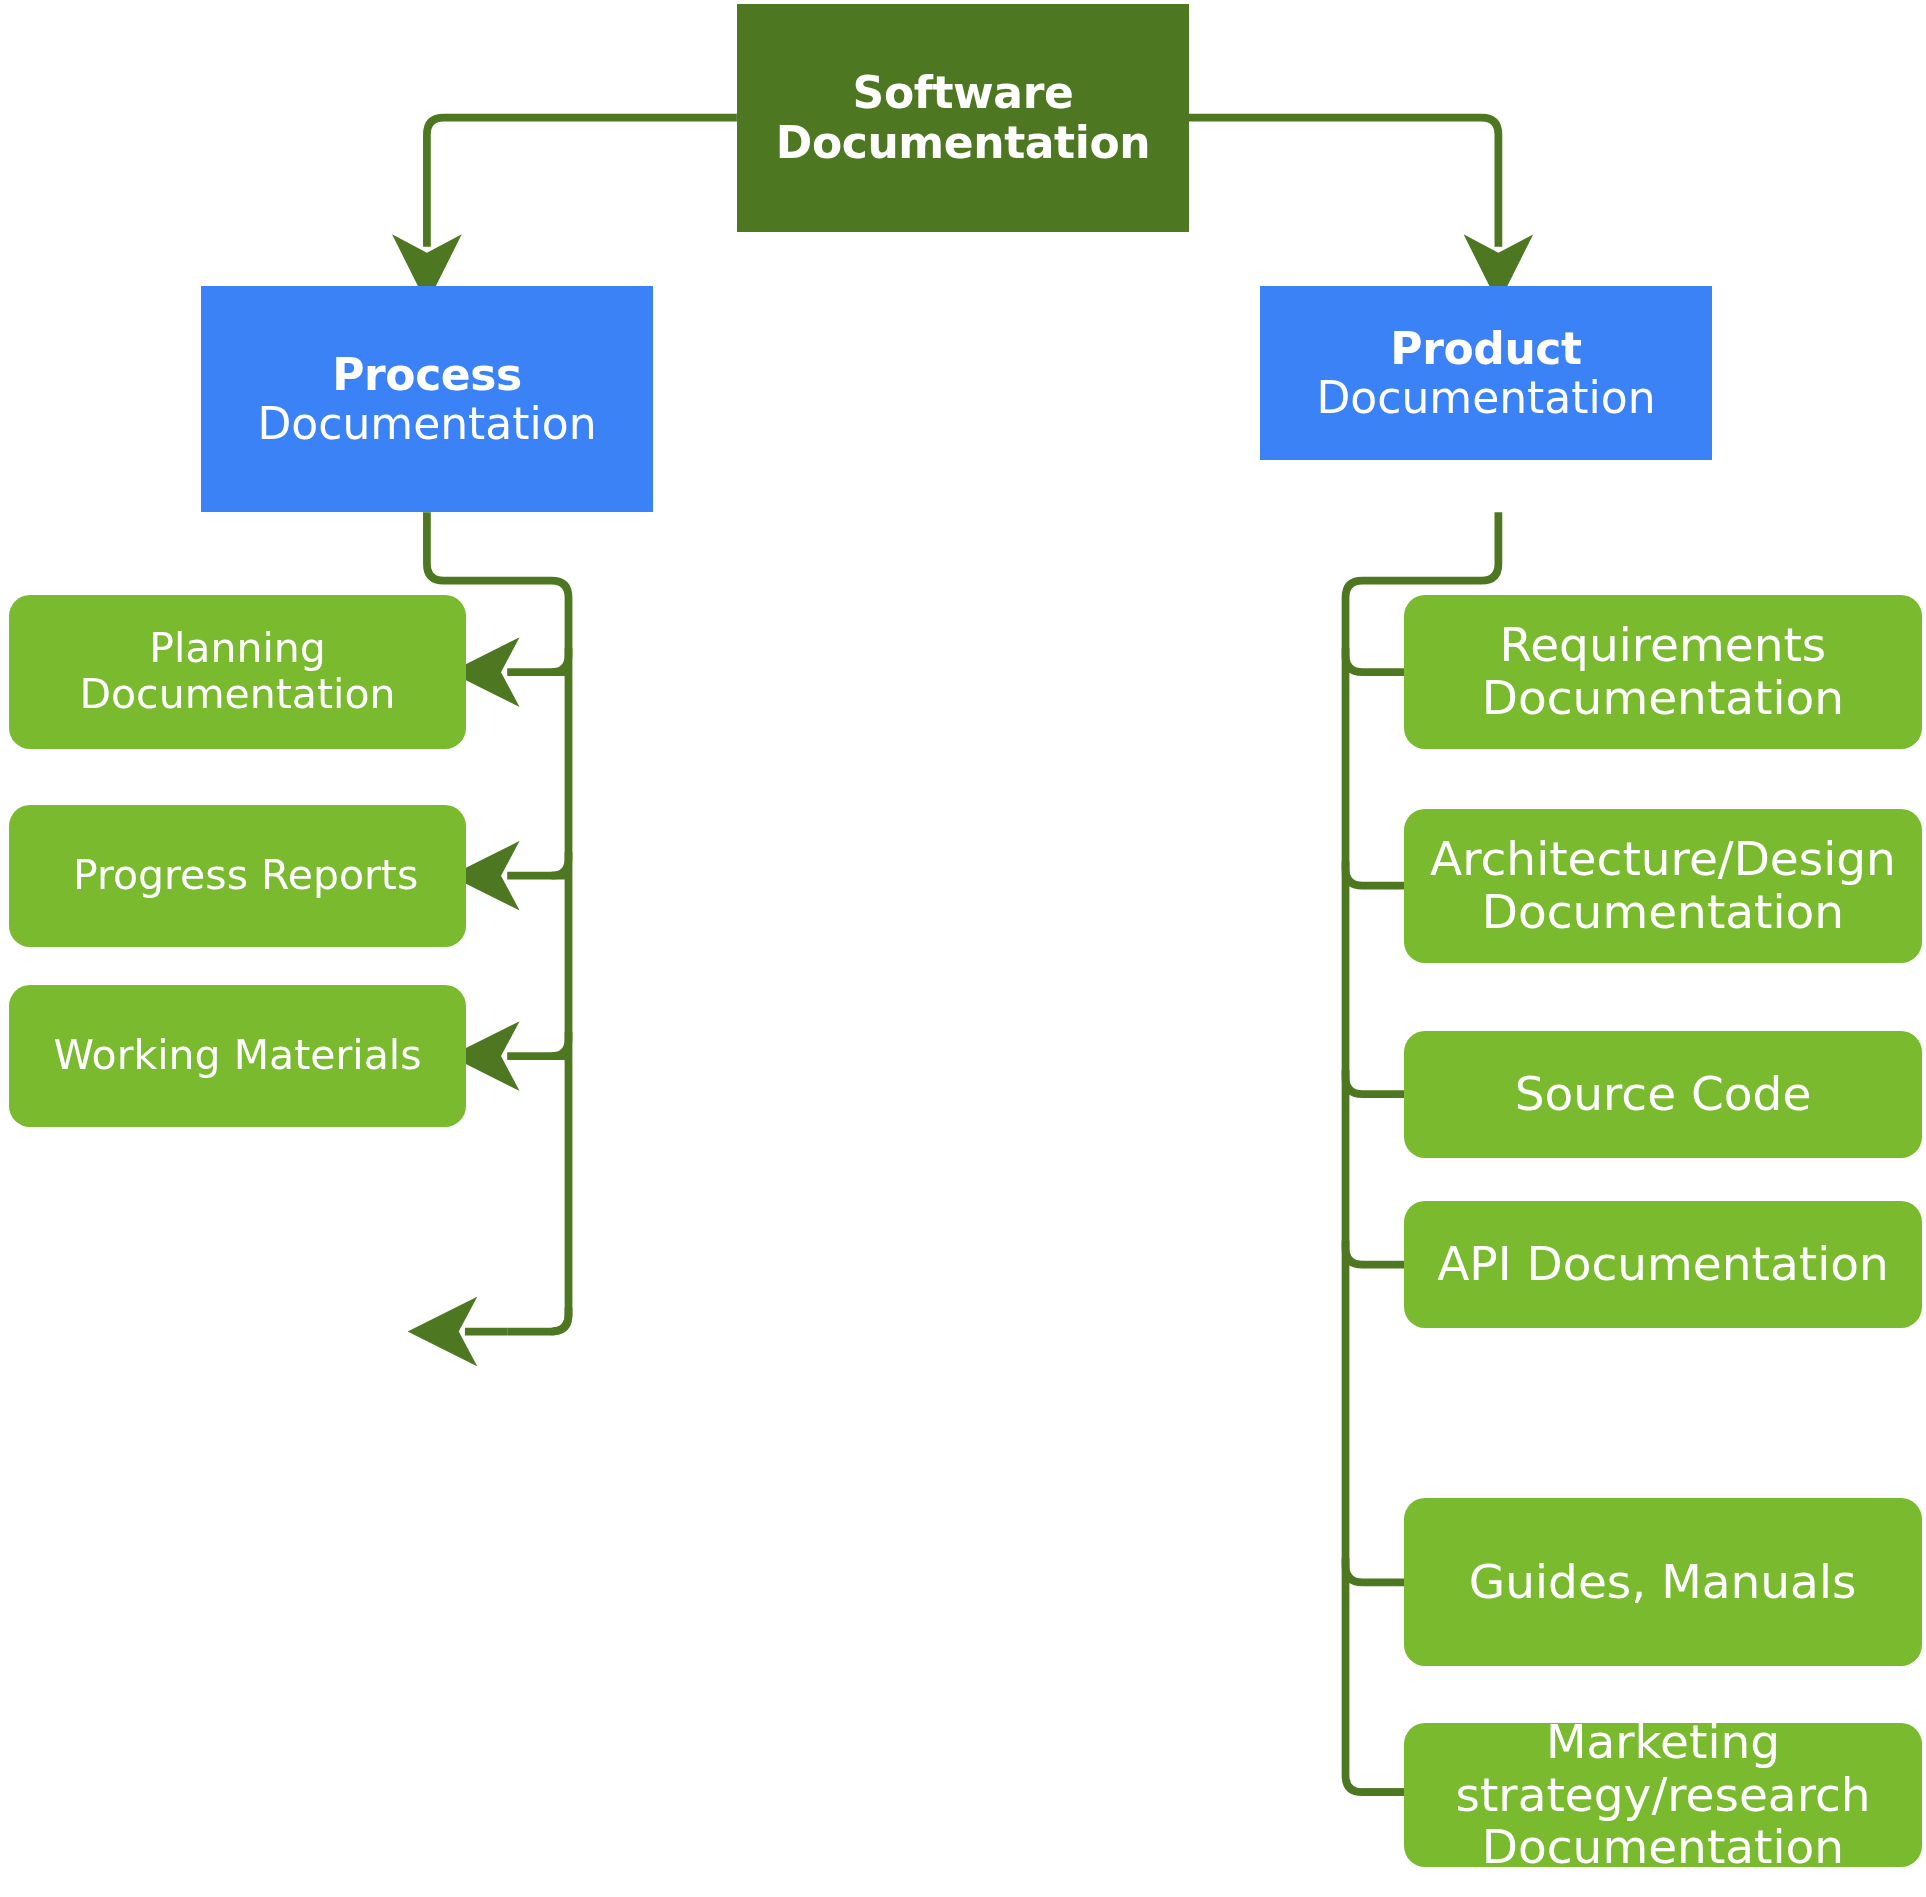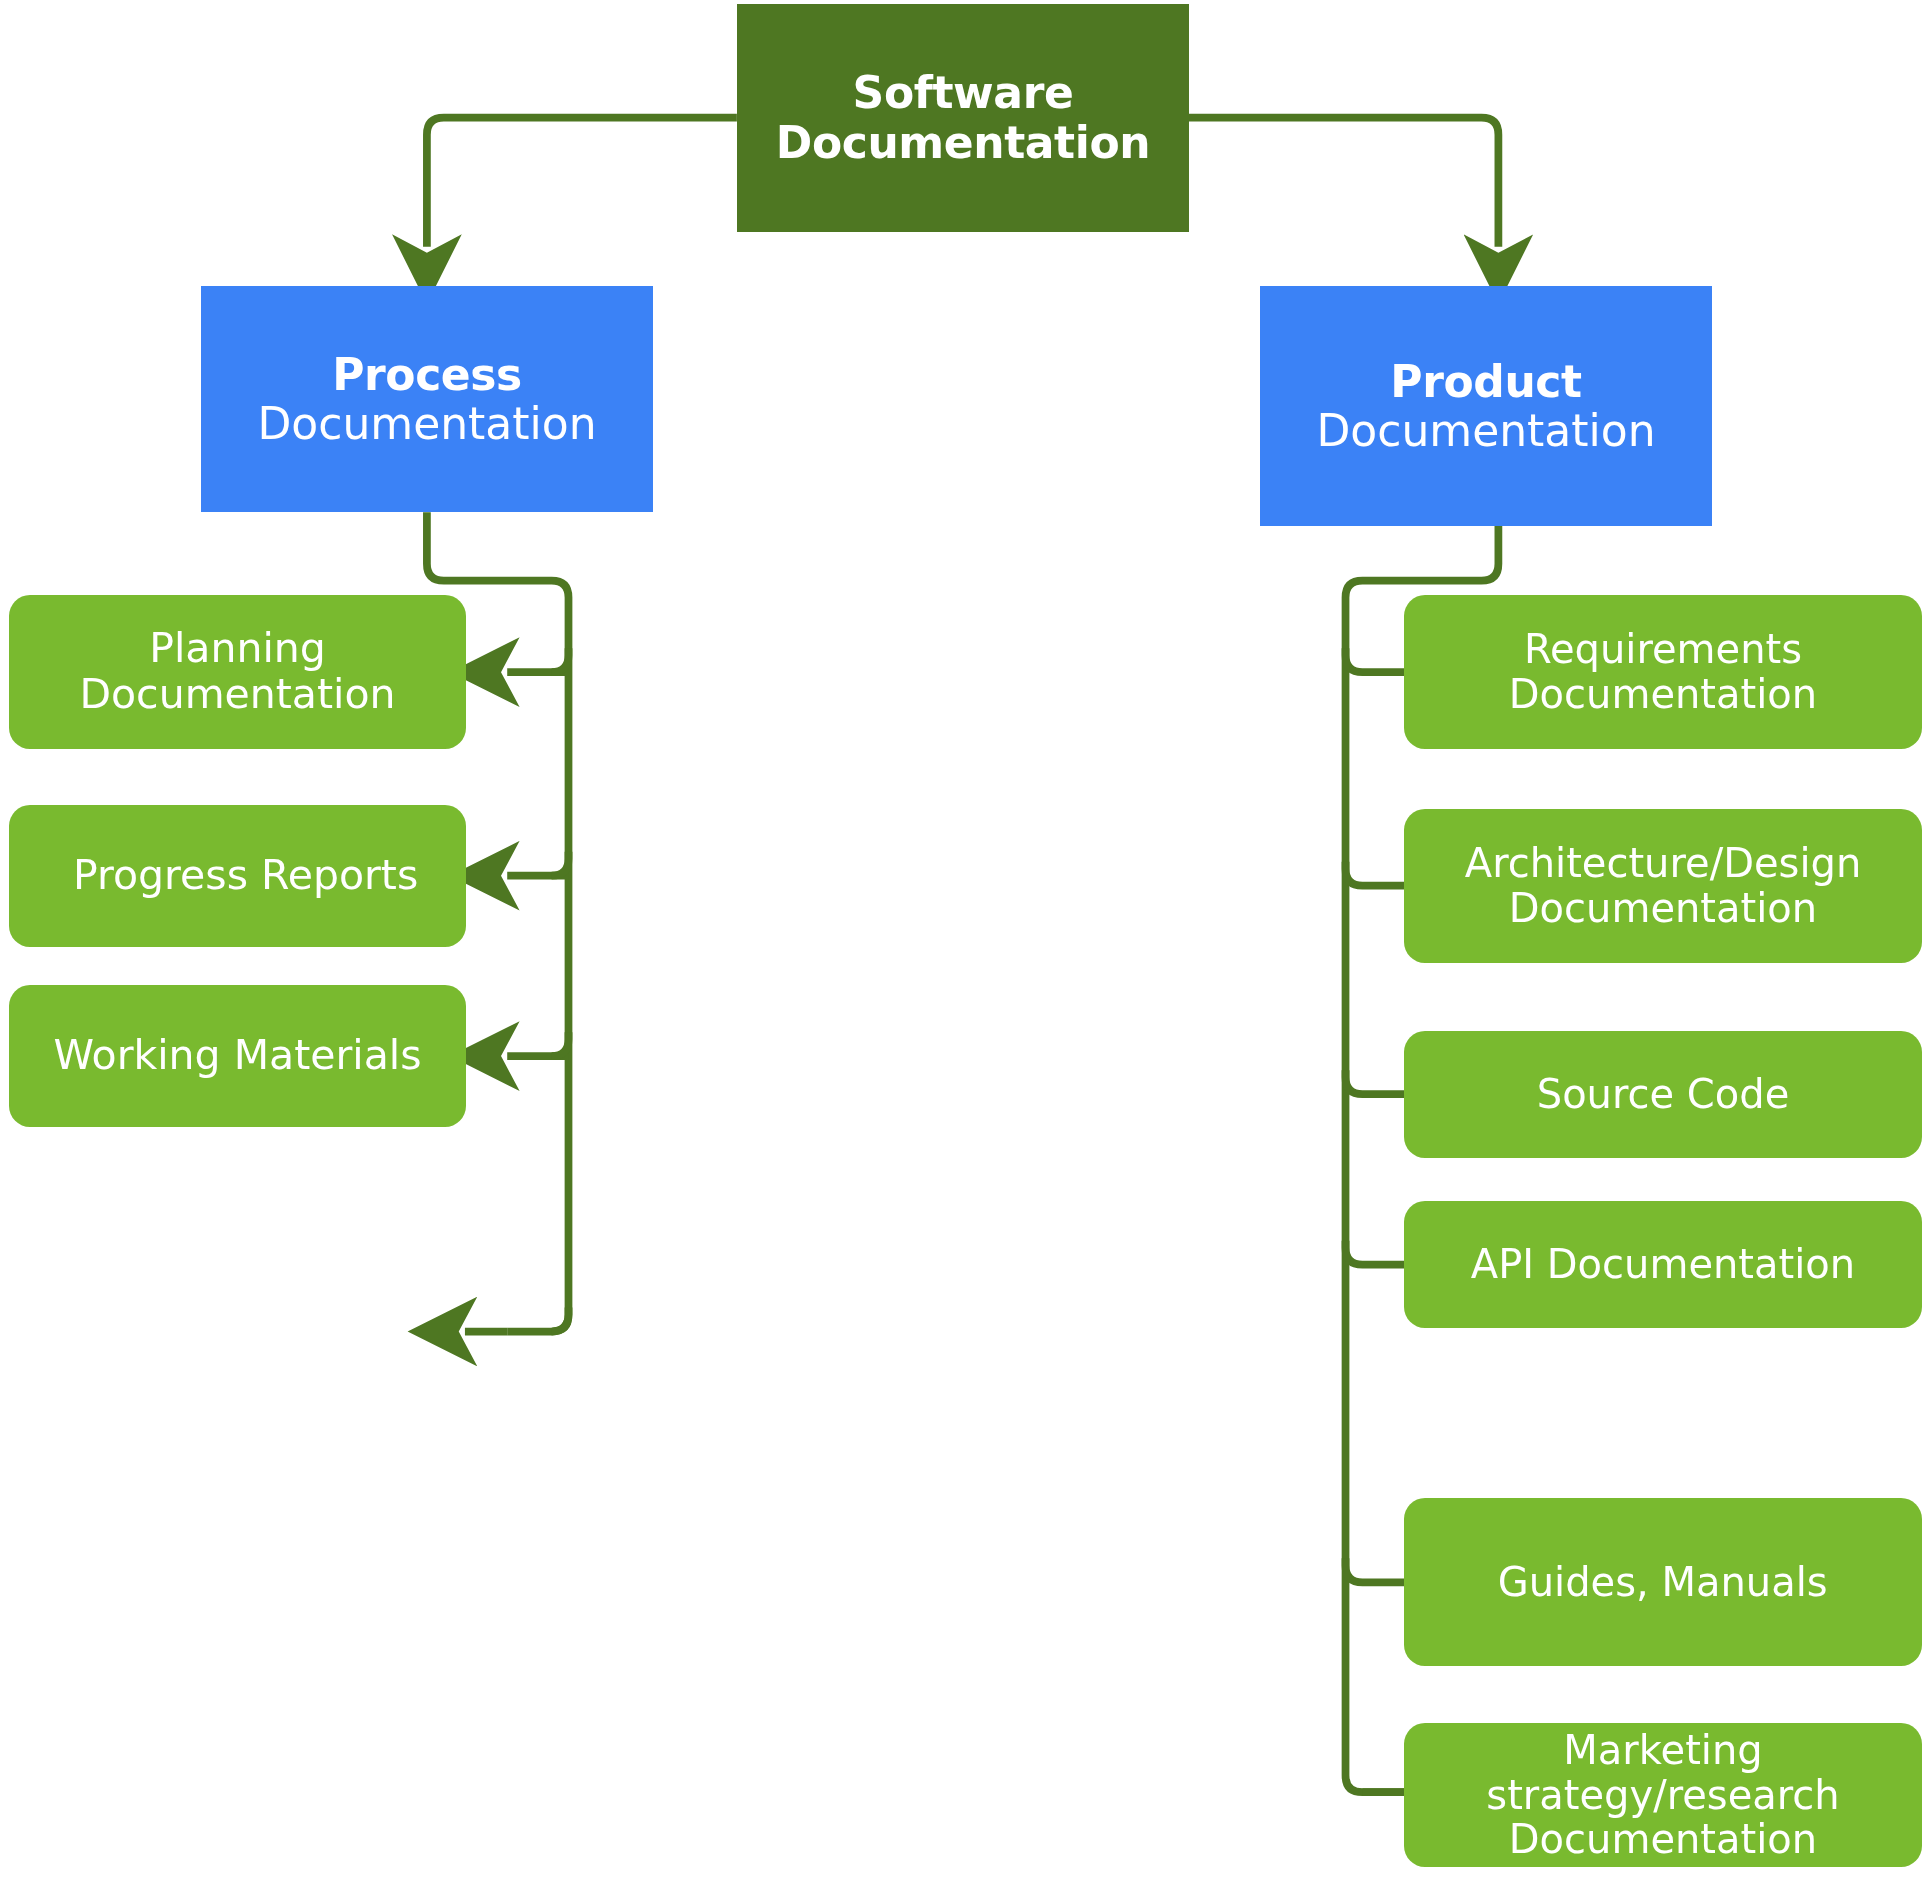--- a/index.html
+++ b/index.html
@@ -53,24 +53,24 @@
     font-weight: bold;
     letter-spacing: -0.4px;
   }
   .line-reg {
     font-weight: normal;
   }
 
   
   #node-root   { left: 737px; top: 3.5px;    width: 452px;  height: 228px; font-size: 44px; }
   #node-process{ left: 201px;  top: 286px;  width: 452px;  height: 226px; font-size: 44px; }
-  #node-product{ left: 1260px; top: 286px;  width: 452px;  height: 240px; font-size: 44px; }
+  #node-product{ left: 1260px; top: 286px;  width: 452px;  height: 174px; font-size: 44px; }
 
   .leaf-left  { left: 9px;    width: 457px; font-size: 41px; }
-  .leaf-right { left: 1404px; width: 518px; font-size: 40px; }
+  .leaf-right { left: 1404px; width: 518px; font-size: 47px; }
 
   #leaf-planning   { top: 595px;  height: 154px; }
   #leaf-progress   { top: 805px; height: 142px; padding-left: 29px; }
   #leaf-working    { top: 985px; height: 142px; }
   #leaf-specs      { top: 1243px; height: 169px; }
 
   #leaf-requirements { top: 595px;  height: 154px; }
   #leaf-architecture { top: 809px; height: 154px; }
   #leaf-source       { top: 1031px; height: 127px; }
   #leaf-api          { top: 1201px; height: 127px; }

